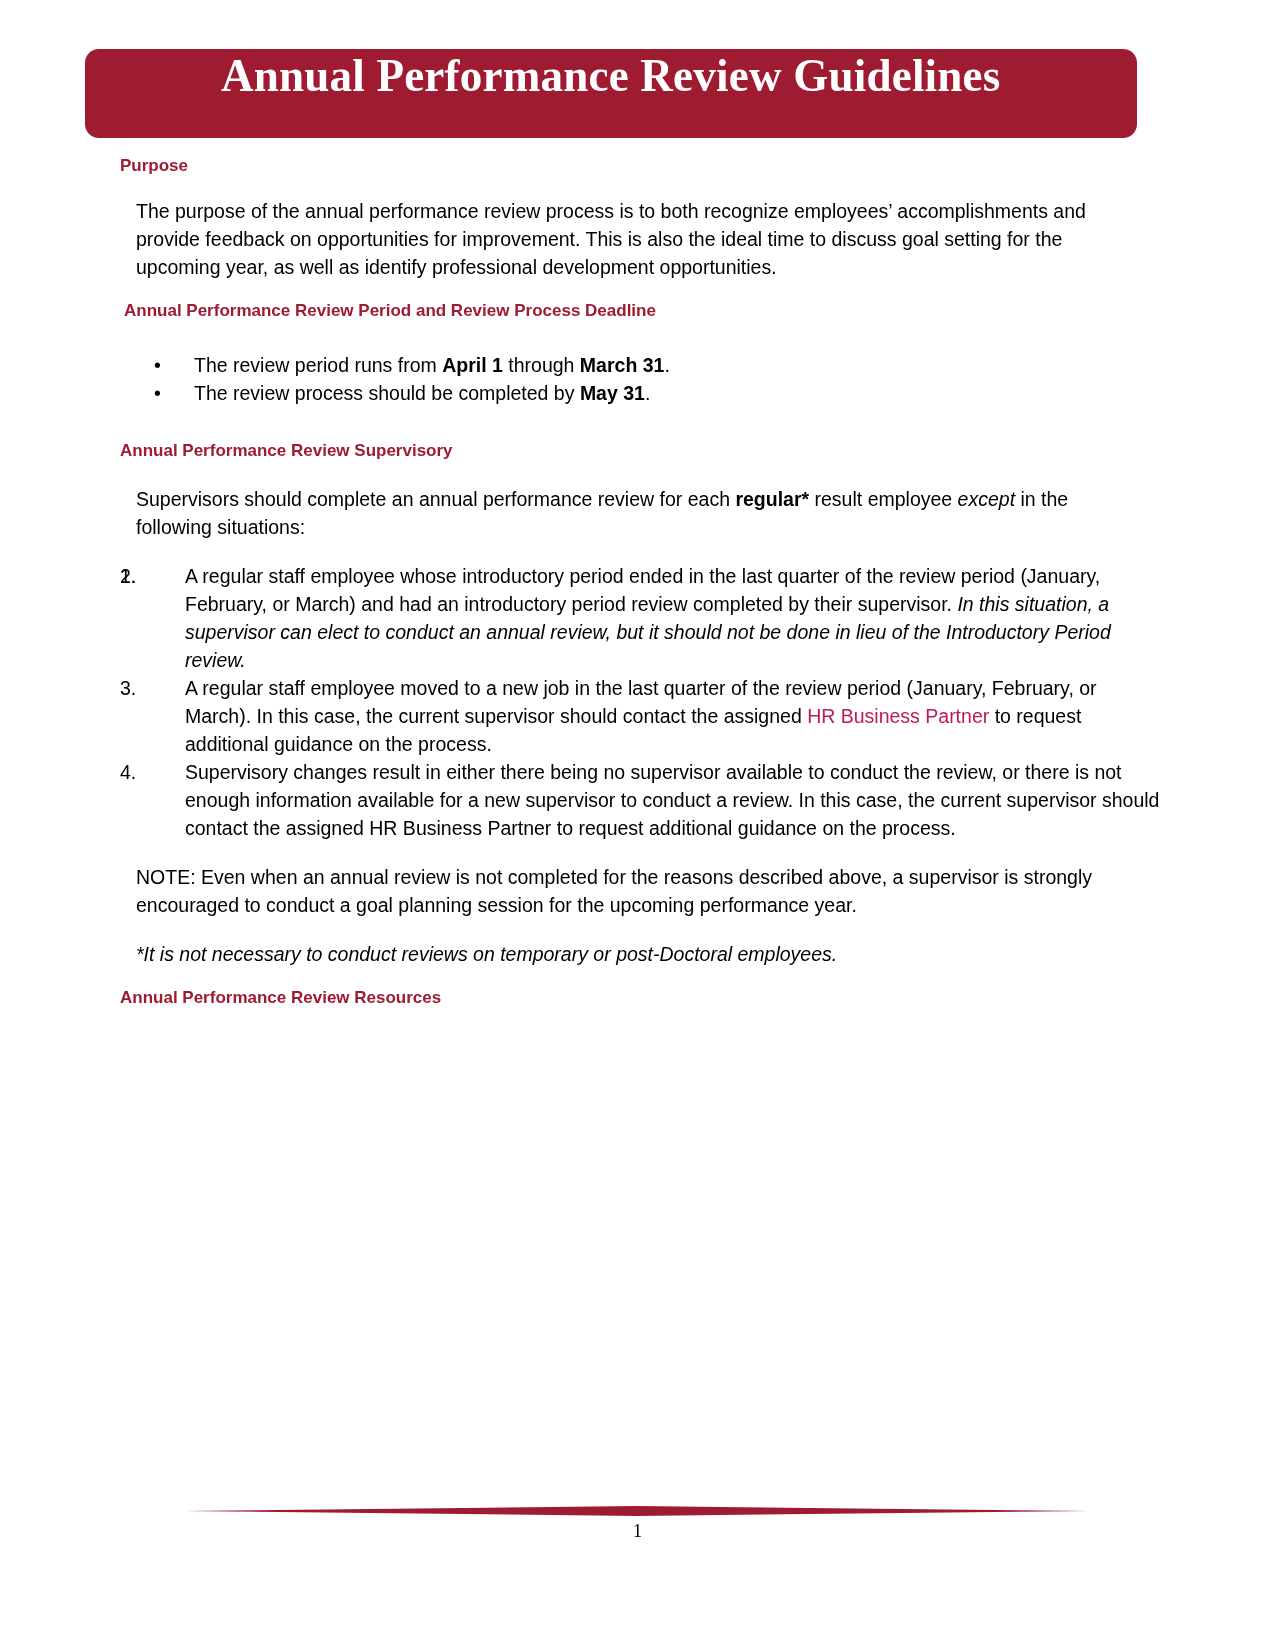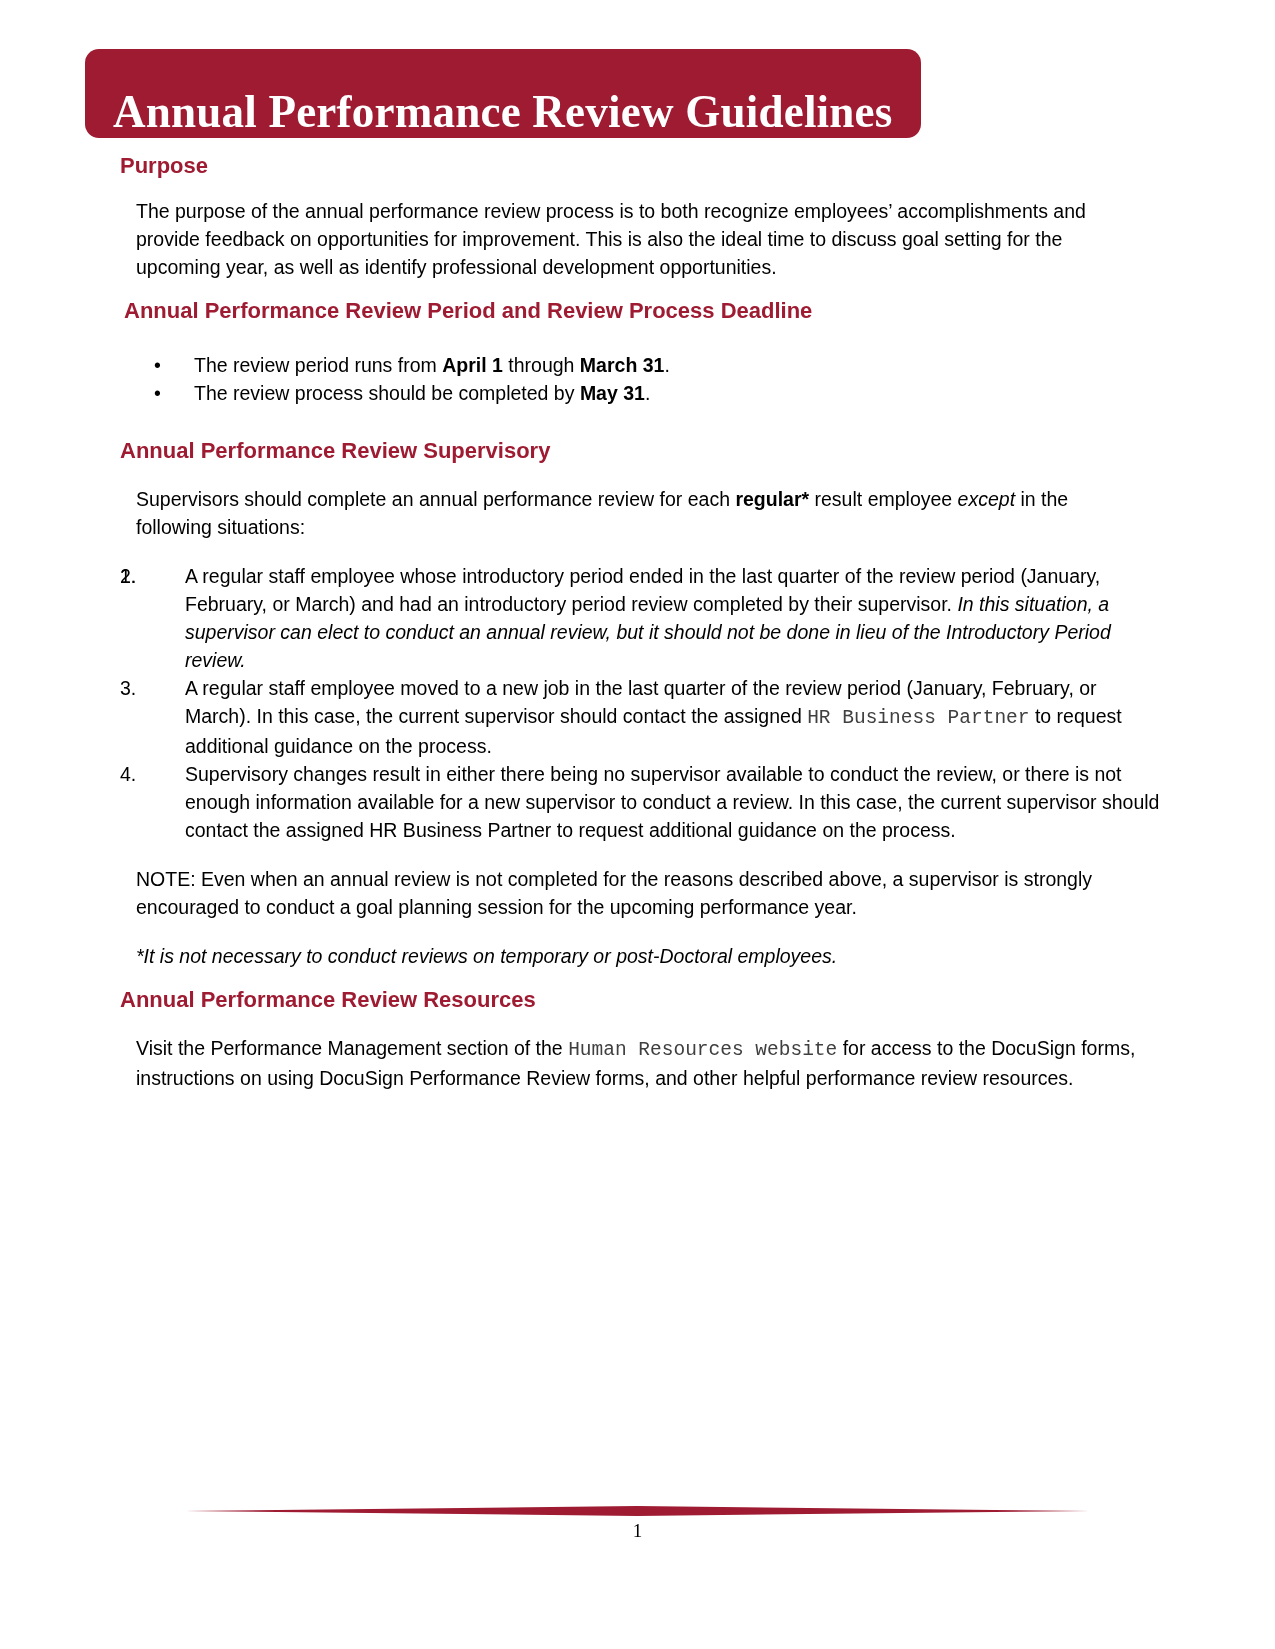--- a/index.html
+++ b/index.html
@@ -1,33 +1,33 @@
 <!DOCTYPE html>
 <html><head>
 <meta charset="utf-8">
 <style>
   html, body { margin: 0; padding: 0; background: #ffffff; }
   body { width: 1275px; height: 1649px; position: relative; overflow: hidden;
          font-family: "Liberation Sans", "DejaVu Sans", sans-serif; color: #000; }
-  .banner { position: absolute; left: 85px; top: 49px; width: 836px; height: 89px;
+  .banner { position: absolute; left: 85px; top: 49px; width: 1052px; height: 89px;
             background: #9e1b32; border-radius: 14px; box-sizing: border-box;
-            display: flex; align-items: flex-end; justify-content: center; }
+            display: flex; align-items: flex-start; justify-content: center; }
   .banner h1 { margin: 0; color: #fff; font-family: "Liberation Serif", "DejaVu Serif", serif;
                font-weight: bold; font-size: 46px; letter-spacing: 0.2px; white-space: nowrap;
                transform: scaleX(0.98); }
   .content { position: absolute; left: 120px; top: 152px; width: 1040px; font-size: 19.5px; line-height: 28px; }
-  .h { color: #9e1b32; font-weight: bold; font-size: 22px; margin: 0; }
+  .h { color: #9e1b32; font-weight: bold; font-size: 17px; margin: 0; }
   p { margin: 16px; }
   .bullets { margin: 0; padding: 0; list-style: none; }
   .bullets li { position: relative; padding-left: 74px; }
   .bullets li .dot { position: absolute; left: 34px; top: 0; }
   .olist { margin: 0; padding: 0; list-style: none; }
   .olist li { position: relative; padding-left: 65px; }
   .olist li .num { position: absolute; left: 0; top: 0; }
-  .link { color: #404040; font-family: Liberation Mono, monospace; }
+  .link { color: #be185d; }
   .divider { position: absolute; left: 185px; top: 1505px; width: 905px; height: 12px; }
   .pagenum { position: absolute; left: 0; width: 1275px; top: 1520px; text-align: center;
              font-family: "Liberation Serif", "DejaVu Serif", serif; font-size: 19px; }
 </style>
 </head>
 <body>
 
 <div class="banner">
   <h1>Annual Performance Review Guidelines</h1>
 </div>
@@ -69,21 +69,18 @@
     <li>
       <span class="num">4.</span>
       <span>Supervisory changes result in either there being no supervisor available to conduct the review, or there is not enough information available for a new supervisor to conduct a review. In this case, the current supervisor should contact the assigned HR Business Partner to request additional guidance on the process.</span>
     </li>
   </ol>
 
   <p style="margin-top:21px">NOTE:  Even when an annual review is not completed for the reasons described above, a supervisor is strongly encouraged to conduct a goal planning session for the upcoming performance year.</p>
   <p style="margin-top:21px; font-style:italic">*It is not necessary to conduct reviews on temporary or post-Doctoral employees.</p>
 
   <h2 class="h" style="">Annual Performance Review Resources</h2>
-  <p style="margin-top:20px">
-    <span>Visit the Performance Management section of the </span><a class="link">Human Resources website</a><span> for access to the DocuSign forms, instructions on using DocuSign Performance Review forms, and other helpful performance review resources.</span>
-  </p>
 </div>
 
 <svg class="divider" viewBox="0 0 905 12" preserveAspectRatio="none">
   <polygon points="0,6 452,1 905,6 452,11" fill="#9e1b32"></polygon>
 </svg>
 <div class="pagenum">1</div>
 
 </body></html>

